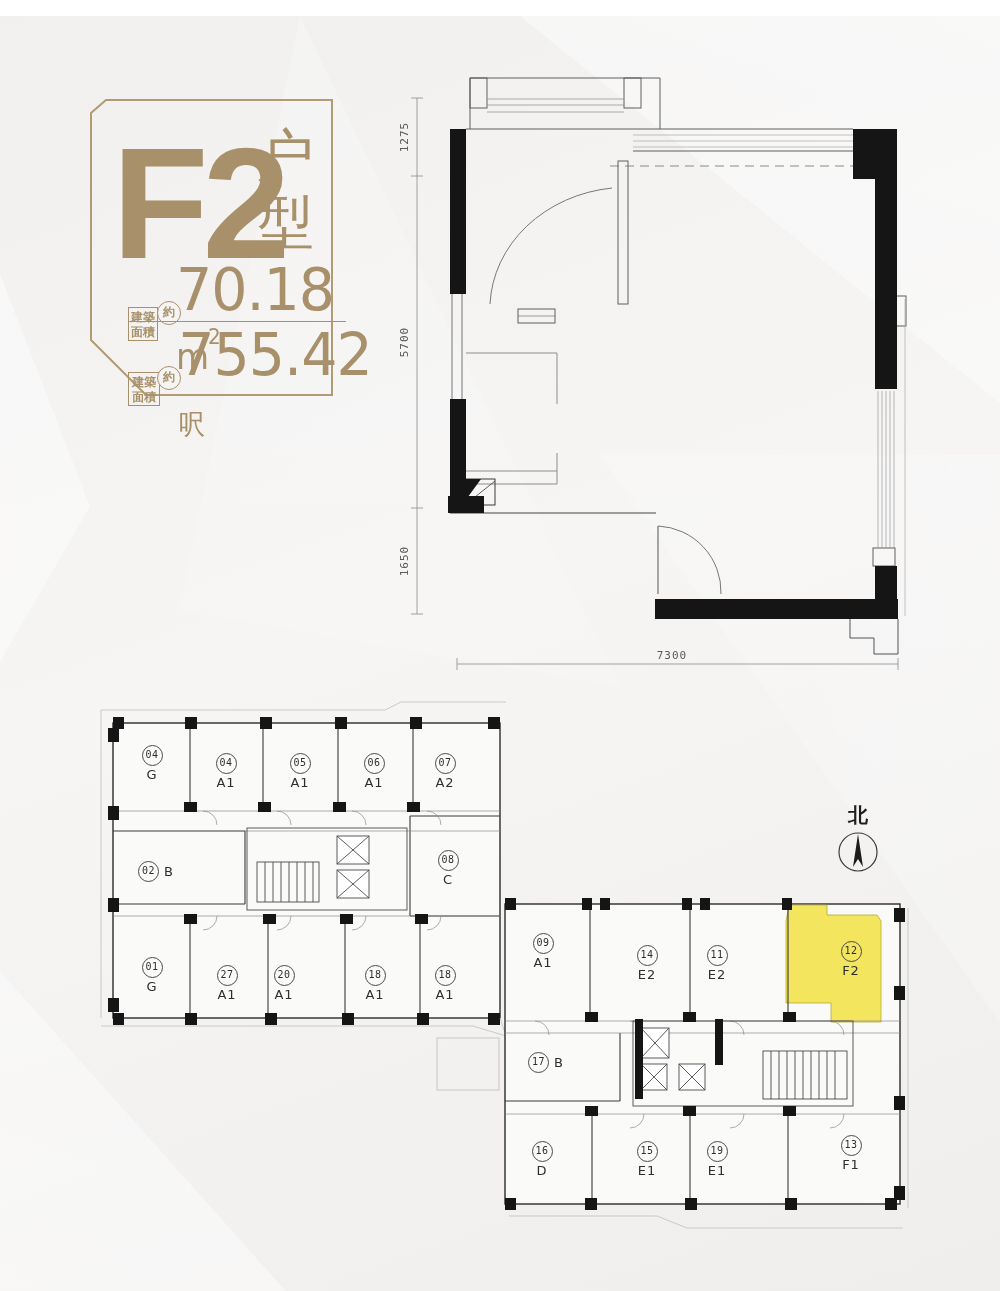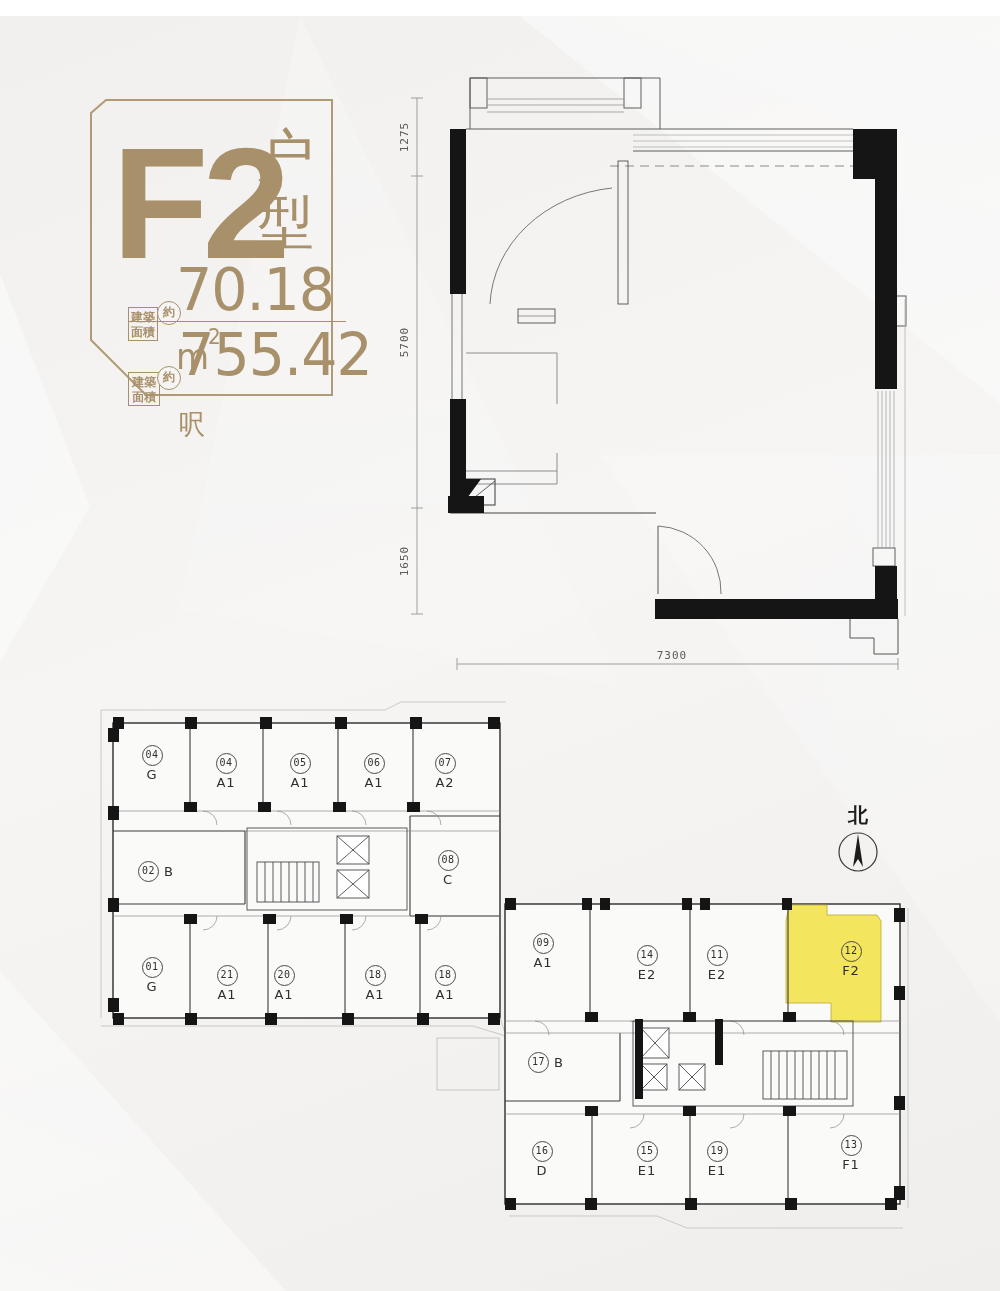--- a/index.html
+++ b/index.html
@@ -287,21 +287,21 @@
     </div>
   <div class="unit" style="left:426px;top:834px">
       <span class="ucirc">08</span>
       <span class="utype">C</span>
     </div>
   <div class="unit" style="left:130px;top:941px">
       <span class="ucirc">01</span>
       <span class="utype">G</span>
     </div>
   <div class="unit" style="left:205px;top:949px">
-      <span class="ucirc">21</span>
+      <span class="ucirc">27</span>
       <span class="utype">A1</span>
     </div>
   <div class="unit" style="left:262px;top:949px">
       <span class="ucirc">20</span>
       <span class="utype">A1</span>
     </div>
   <div class="unit" style="left:353px;top:949px">
       <span class="ucirc">18</span>
       <span class="utype">A1</span>
     </div>

